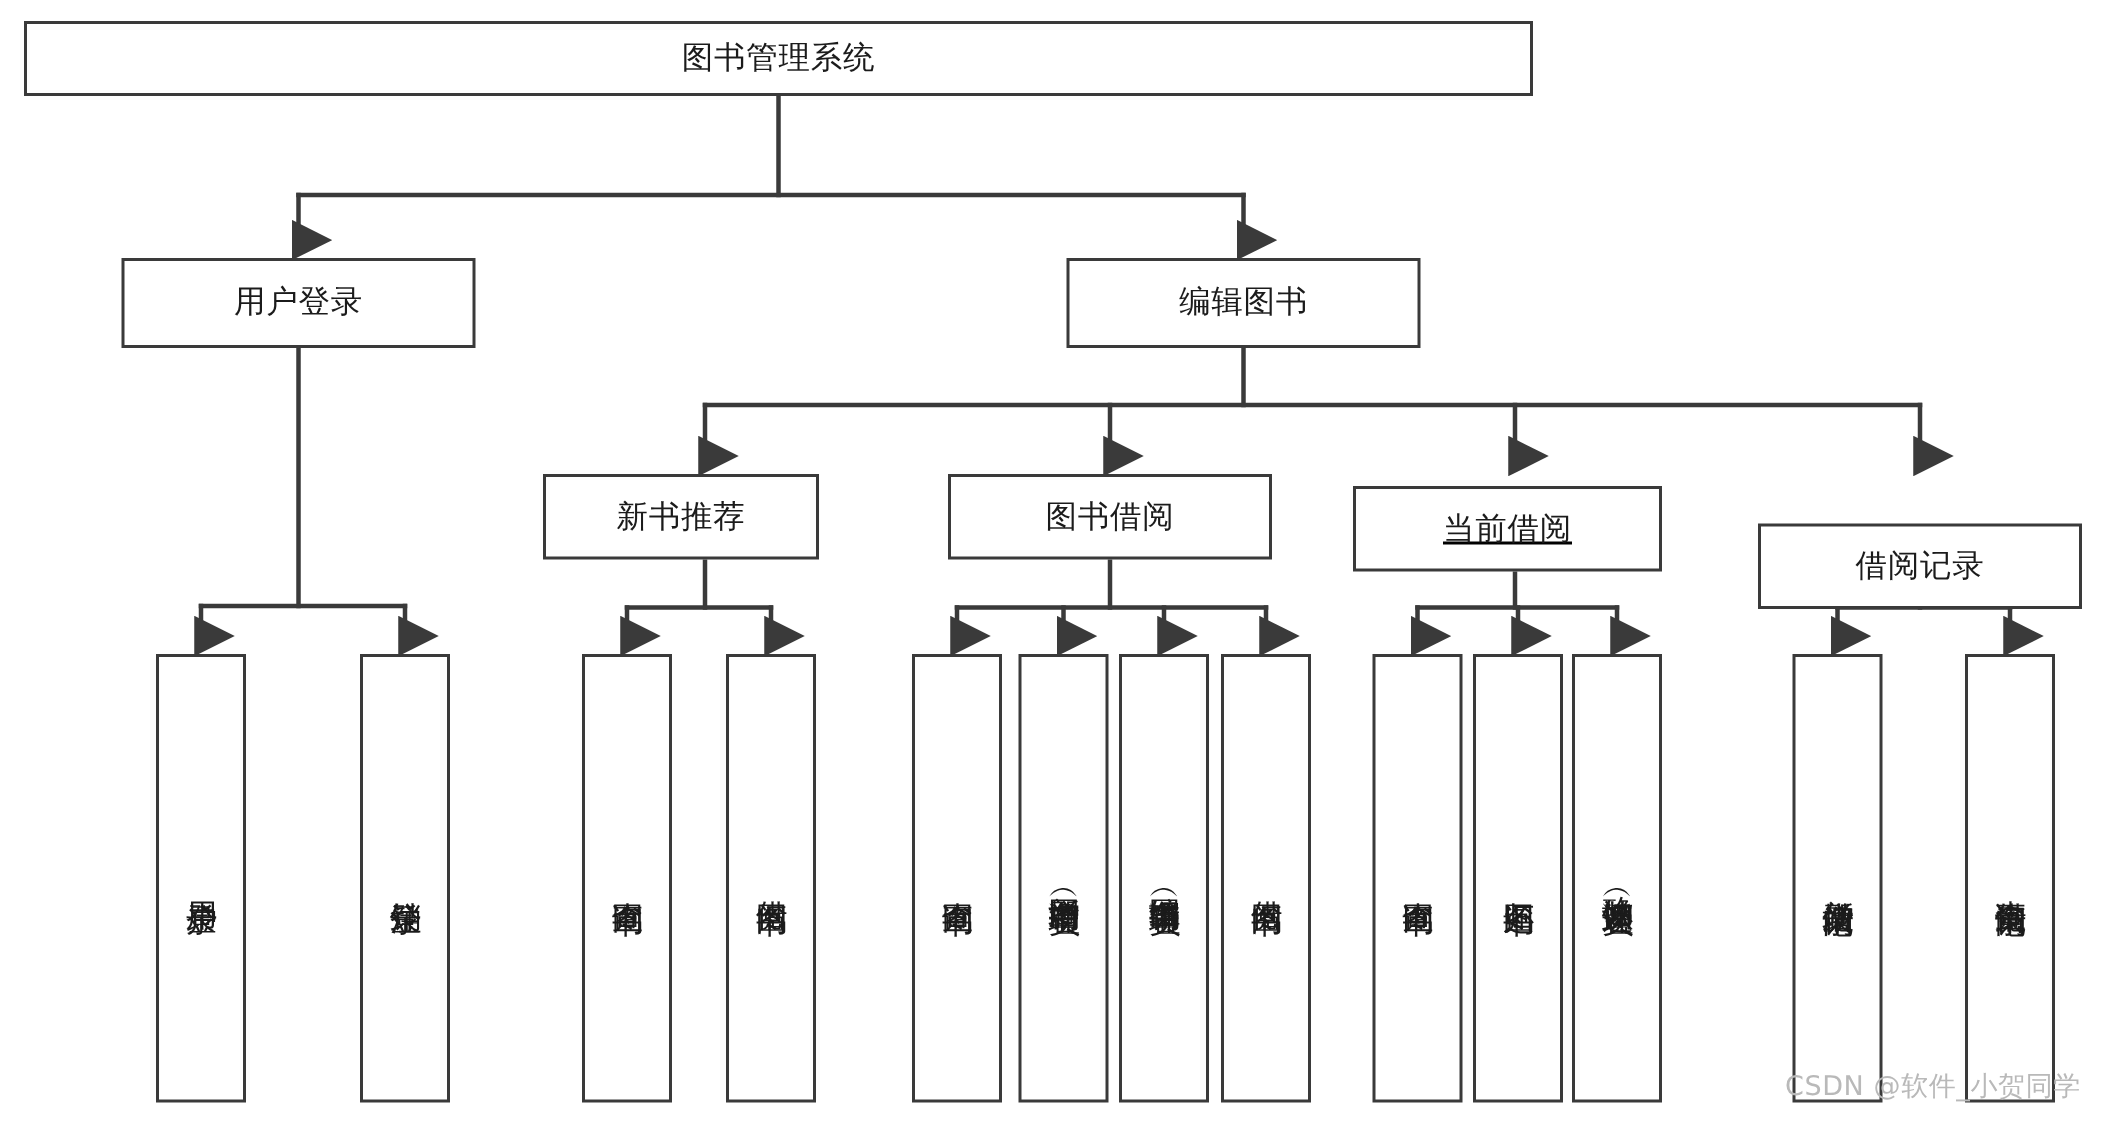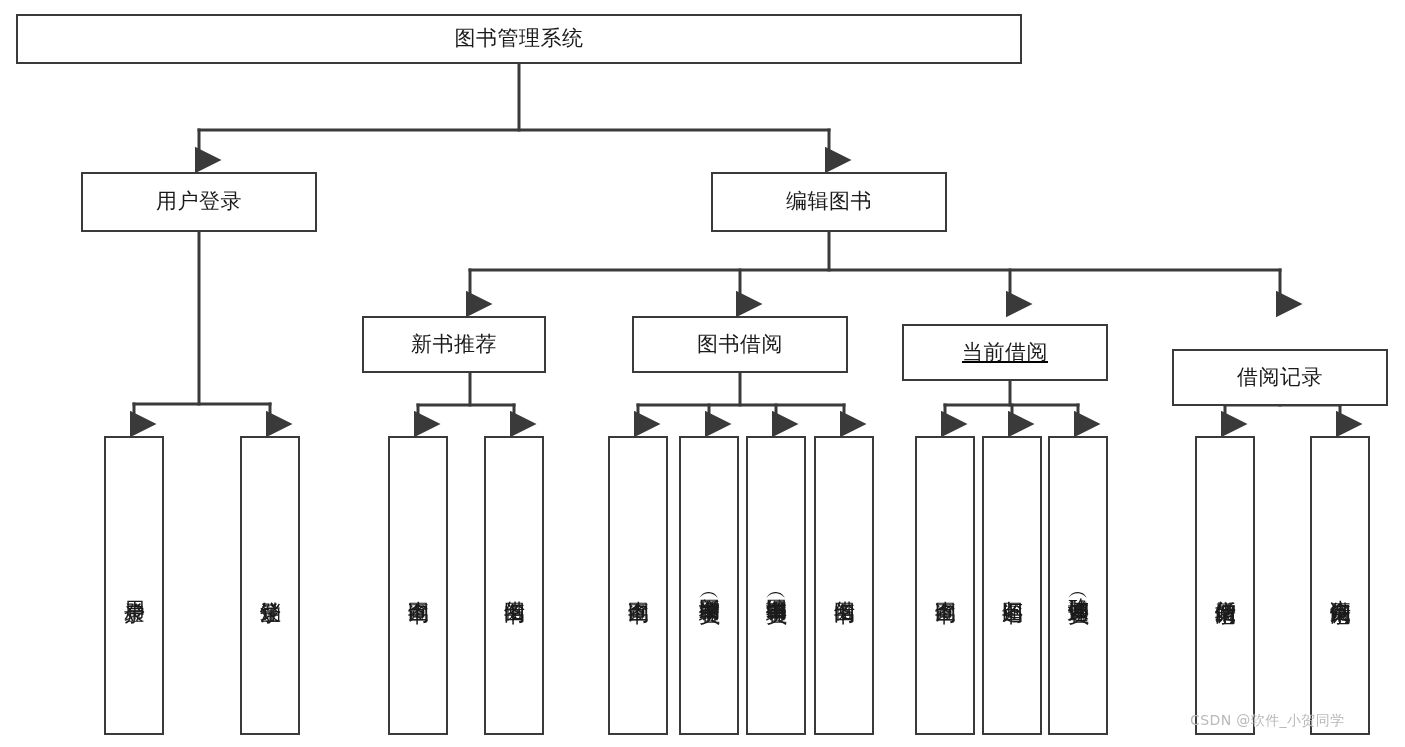--- a/index.html
+++ b/index.html
@@ -47,21 +47,21 @@
     color: #1b1b1b;
     writing-mode: vertical-rl;
     text-orientation: upright;
     line-height: 1.38;
     letter-spacing: 1px;
     white-space: nowrap;
     text-align: center;
   }
   .watermark {
     position: absolute;
-    font-size: 14px;
+    font-size: 18px;
     color: #b9b9b9;
     white-space: nowrap;
     letter-spacing: 0.4px;
   }
 </style>
 </head>
 <body>
 
 <div id="canvas">
 

